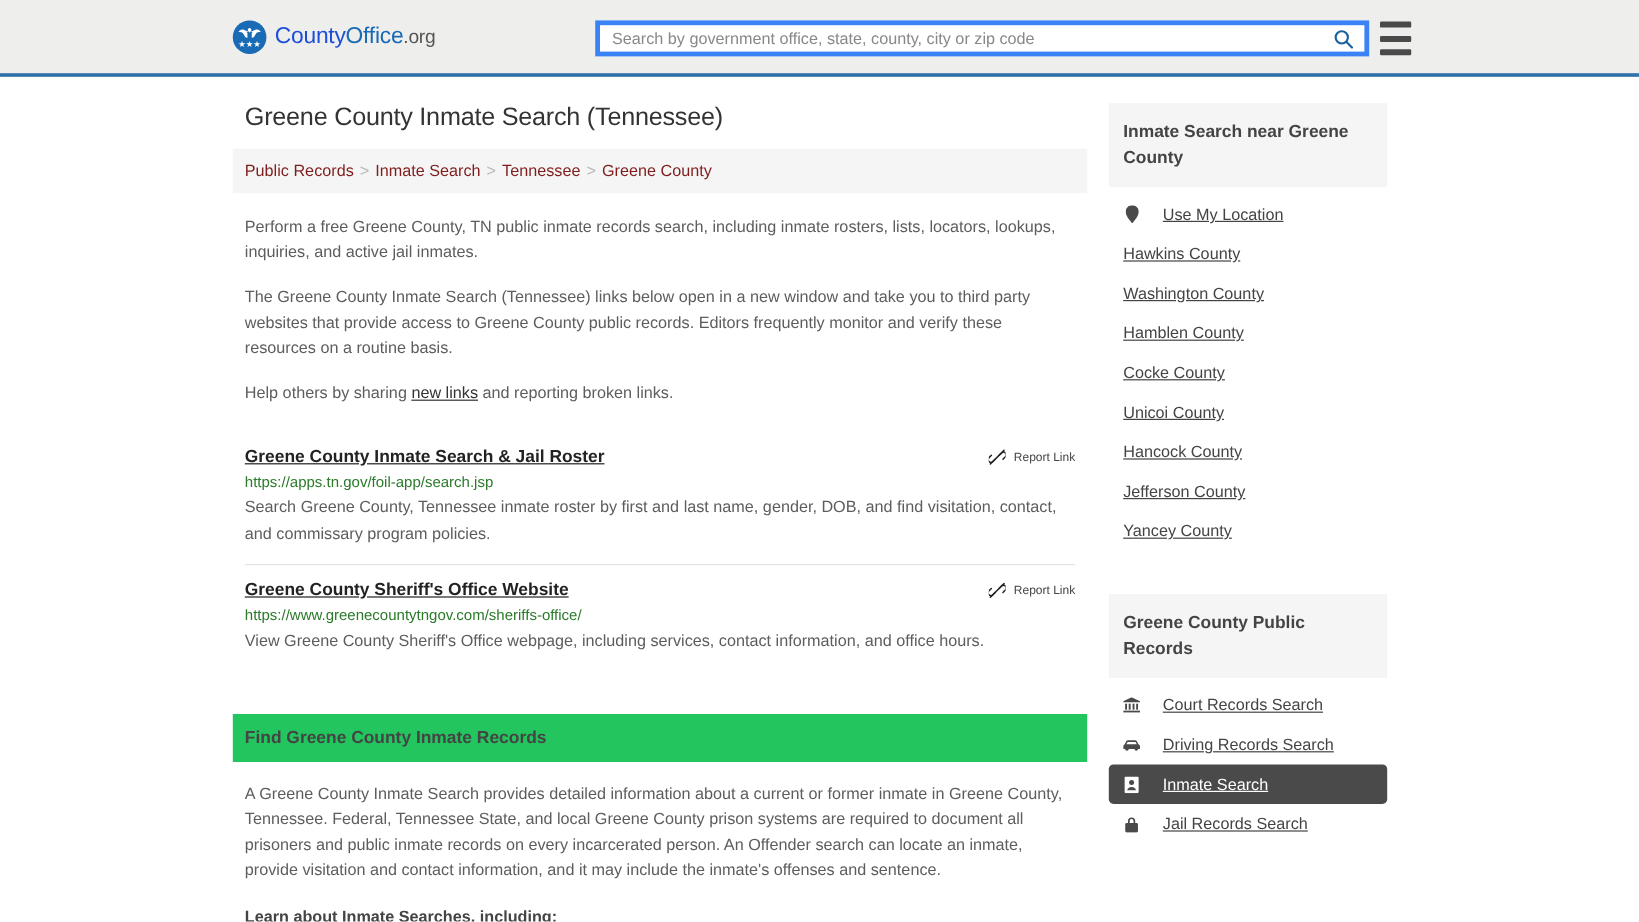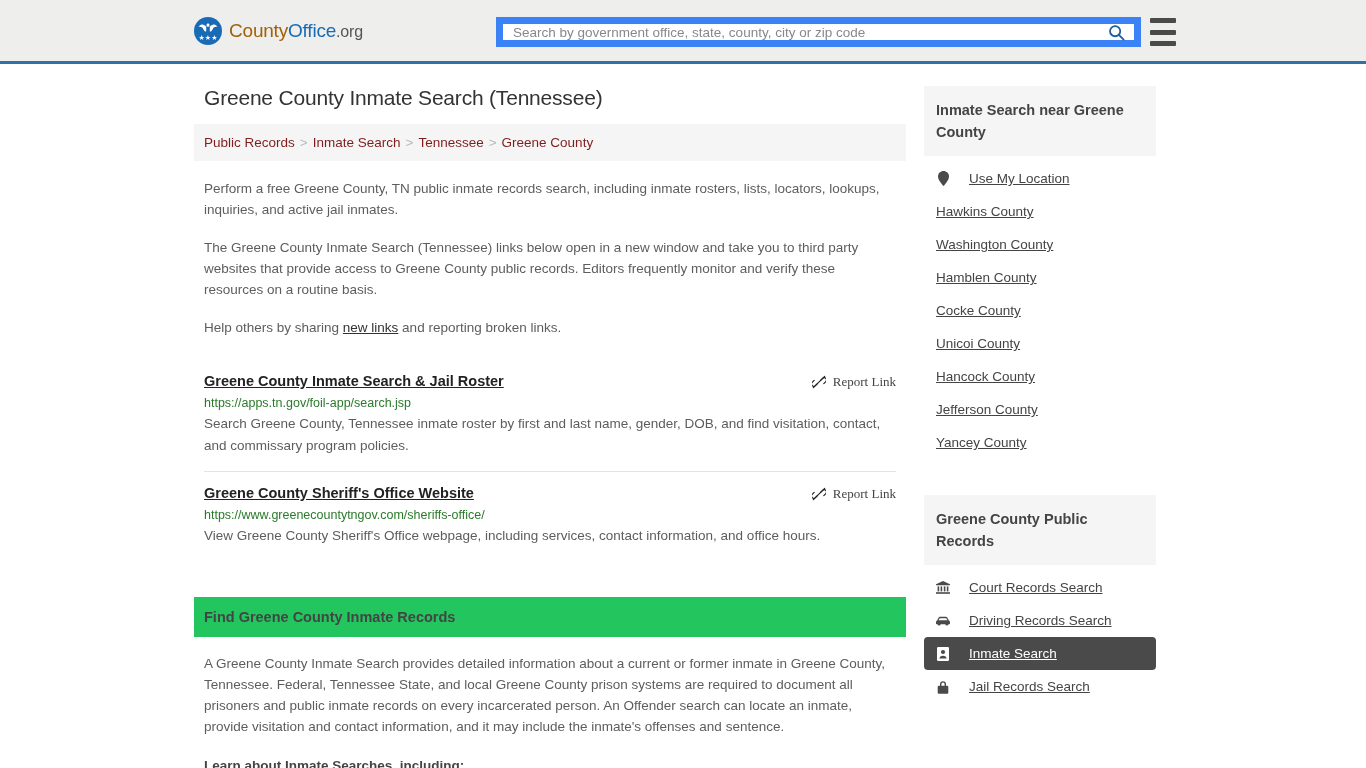--- a/index.html
+++ b/index.html
@@ -50,32 +50,32 @@
     font-size: 7px;
     line-height: 7px;
     color: #ffffff;
     letter-spacing: 0px;
   }
   .brand-text {
     font-size: 19px;
     letter-spacing: -0.2px;
     white-space: nowrap;
   }
-  .brand-text .c1 { color: #a16207; }
+  .brand-text .c1 { color: #1d4ed8; }
   .brand-text .c2 { color: #1a6bb5; font-weight: normal; }
   .brand-text .c3 { color: #555555; font-size: 16px; }
 
   .search-wrap {
     position: absolute;
     left: 496px;
     top: 17px;
     width: 645px;
     height: 30px;
     background: #ffffff;
-    border: 7px solid #3b82f6;
+    border: 4px solid #3b82f6;
     display: flex;
     align-items: center;
   }
   .search-input {
     flex: 1;
     border: none;
     outline: none;
     background: transparent;
     font-family: "Liberation Sans", sans-serif;
     font-size: 13.5px;
@@ -178,26 +178,25 @@
     font-weight: bold;
     color: #222222;
     text-decoration: underline;
     cursor: pointer;
   }
   .report-link {
     display: flex;
     align-items: center;
     gap: 7px;
     color: #444444;
-    font-size: 13px;
+    font-size: 10px;
     text-decoration: none;
     cursor: pointer;
     white-space: nowrap;
     padding-top: 1px;
-    font-family: Liberation Serif, serif;
   }
   .report-link .brokenlink-icon {
     display: inline-block;
     width: 14px; height: 14px;
     color: #222222;
   }
   .result-url {
     font-size: 12.5px;
     color: #2a7a2a;
     margin-top: 6px;

